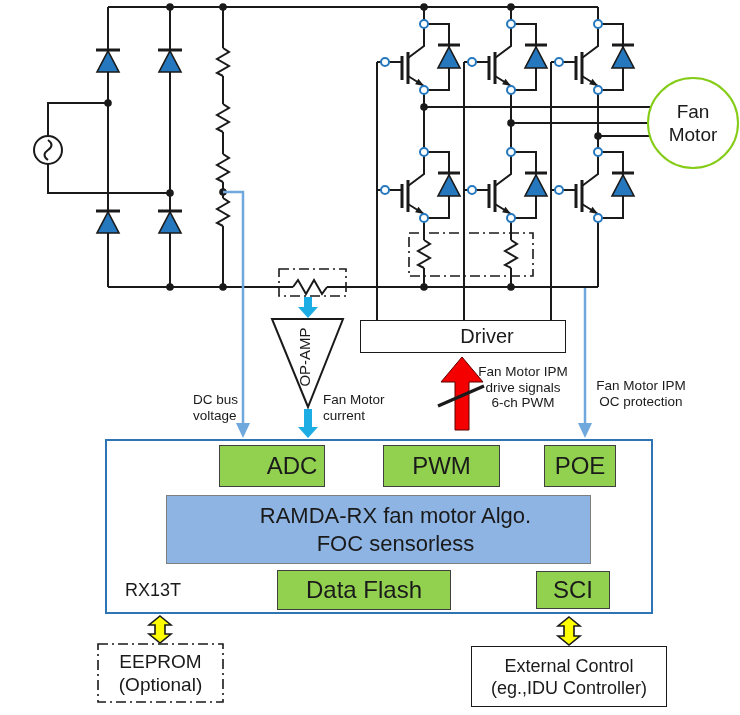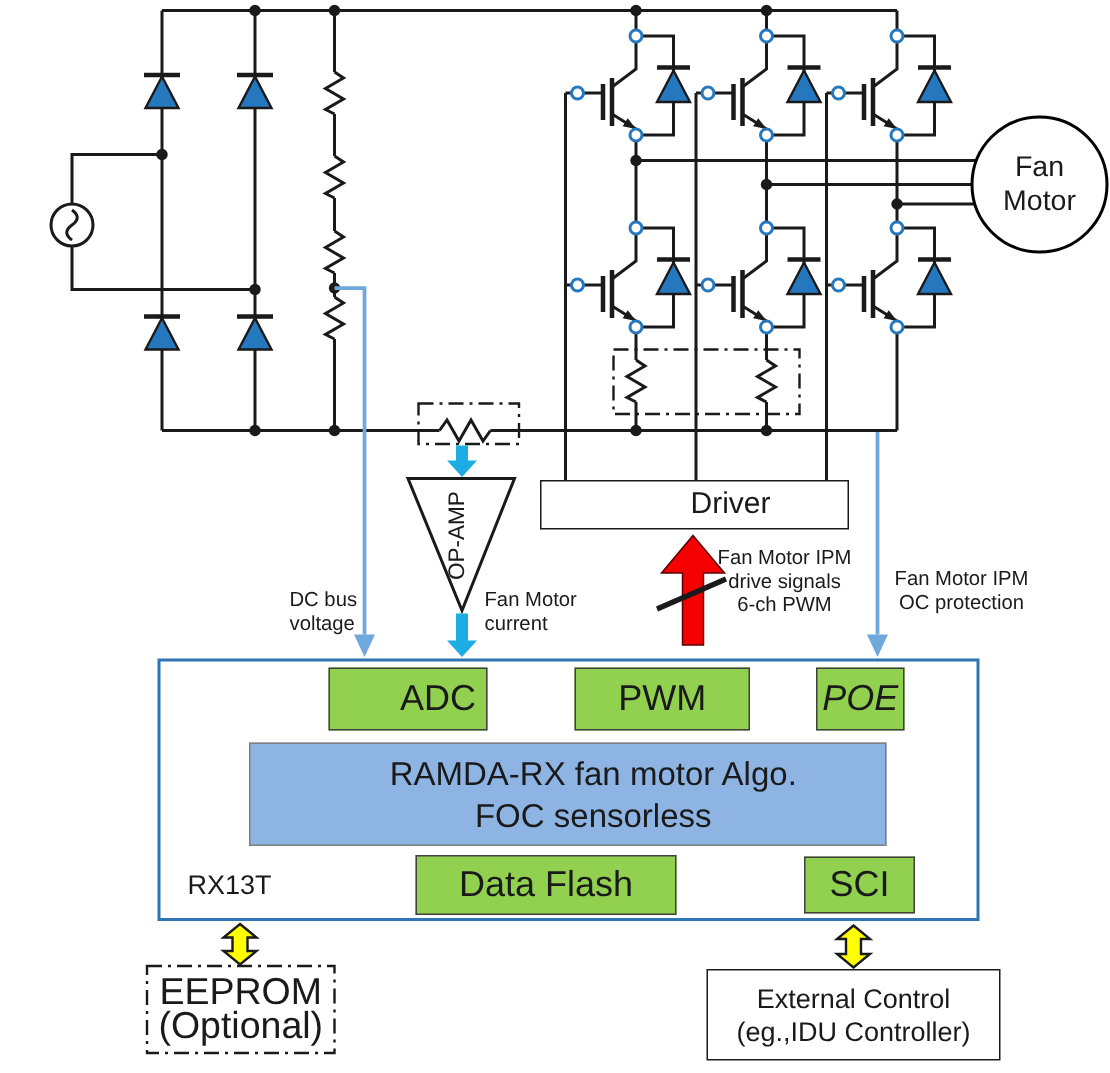--- a/index.html
+++ b/index.html
@@ -24,21 +24,21 @@
 
   
   .plainbox{background:#fff;border:1.6px solid #1a1a1a;display:flex;
             align-items:center;justify-content:center;text-align:center;}
   .mcu{border:2px solid var(--mcu-border,#2E75B6);background:#fff;}
   .gblock{background:var(--block-green,#92D050);border:1.6px solid #404040;
           display:flex;align-items:center;justify-content:center;font-size:24px;}
   .bblock{background:var(--block-blue,#8EB4E3);border:1.6px solid #7f7f7f;
           display:flex;flex-direction:column;align-items:center;justify-content:center;
           font-size:22px;line-height:28px;padding-left:34px;}
-  .motor{background:#fff;border:2px solid #000000;border-radius:50%;display:flex;
+  .motor{background:#fff;border:2px solid #84cc16;border-radius:50%;display:flex;
          flex-direction:column;align-items:center;justify-content:center;
          font-size:19px;line-height:23px;}
   .note{font-size:13.5px;line-height:15.5px;}
   .ctr{text-align:center;}
 </style>
 </head>
 <body>
 
 <div class="stage">
 
@@ -217,39 +217,39 @@
   <div>OC protection</div>
 </div>
 
 <div class="abs mcu" style="left:105px;top:439px;width:548px;height:175px;">
   <div class="abs gblock" style="left:112px;top:4px;width:106px;height:42px;padding-left:40px;">
     <span>ADC</span>
   </div>
   <div class="abs gblock" style="left:276px;top:4px;width:117px;height:42px;">
     <span>PWM</span>
   </div>
-  <div class="abs gblock" style="left:437px;top:4px;width:59px;height:42px;font-style:italic;">
+  <div class="abs gblock" style="left:437px;top:4px;width:72px;height:42px;">
     <span>POE</span>
   </div>
   <div class="abs bblock" style="left:59px;top:54px;width:425px;height:69px;">
     <span>RAMDA-RX fan motor Algo.</span>
     <span>FOC sensorless</span>
   </div>
   <div class="abs gblock" style="left:144px;top:129px;width:174px;height:40px;margin-left:26px;">
     <span>Data Flash</span>
   </div>
   <div class="abs gblock" style="left:429px;top:130px;width:74px;height:38px;">
     <span>SCI</span>
   </div>
   <div class="abs" style="left:18px;top:139px;font-size:18px;">
     <span>RX13T</span>
   </div>
 </div>
 
-<div class="abs" style="left:98px;top:644px;width:125px;height:58px;display:flex;flex-direction:column;align-items:center;justify-content:center;font-size:25px;line-height:23px;">
+<div class="abs" style="left:98px;top:644px;width:125px;height:58px;display:flex;flex-direction:column;align-items:center;justify-content:center;font-size:19px;line-height:23px;">
   <span>EEPROM</span>
   <span>(Optional)</span>
 </div>
 
 <div class="abs plainbox" style="left:471px;top:646px;width:196px;height:61px;flex-direction:column;font-size:18px;line-height:22px;">
   <span>External Control</span>
   <span>(eg.,IDU Controller)</span>
 </div>
 
 </div>

